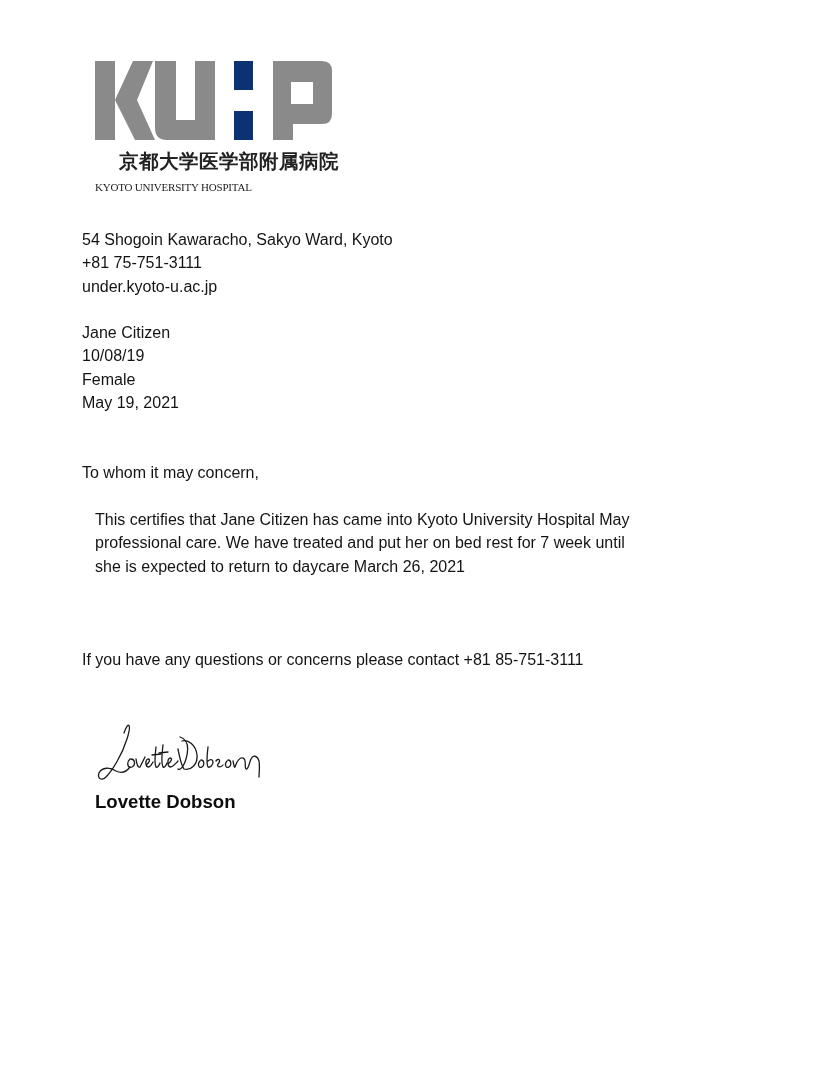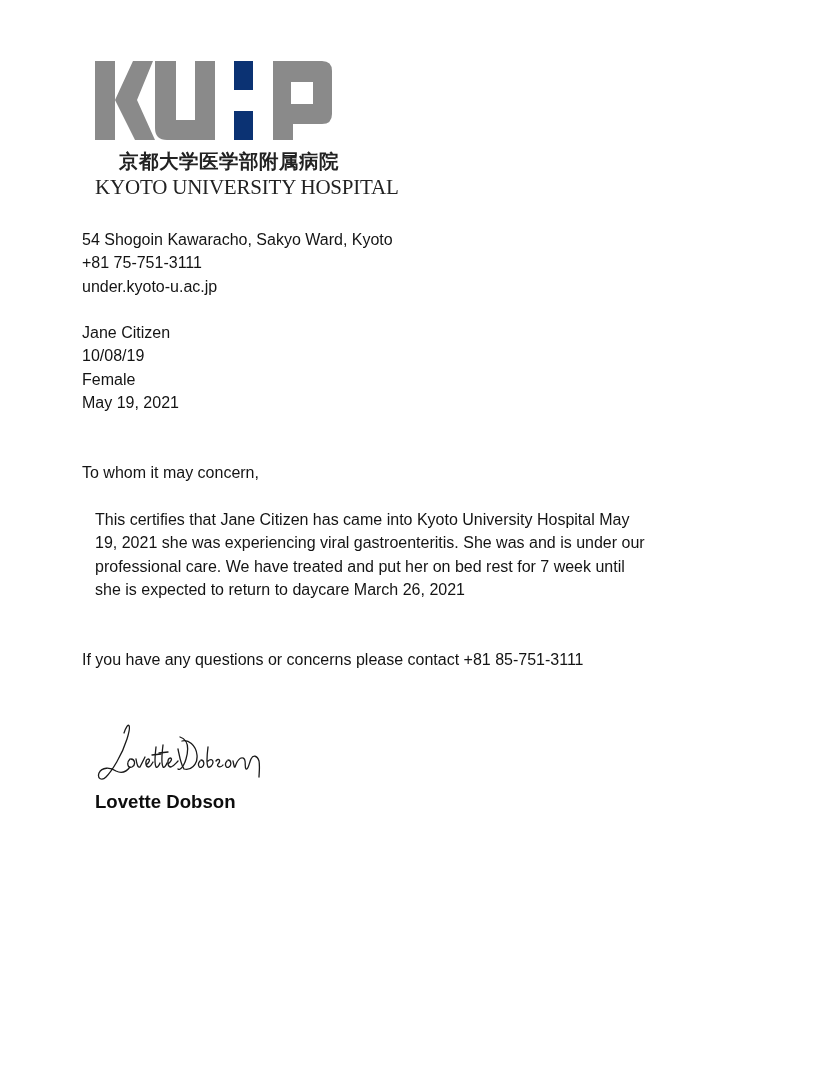--- a/index.html
+++ b/index.html
@@ -8,21 +8,21 @@
       font-family: "Liberation Sans", sans-serif; color: #111111;
     }
     .logo { position: absolute; left: 95px; top: 61px; width: 240px; height: 80px; }
     .jp-name {
       position: absolute; left: 95px; top: 150px; width: 240px; height: 24px;
       font-family: "DejaVu Serif", serif; font-size: 19.5px; font-weight: bold; color: #222222;
       letter-spacing: 0.5px; white-space: nowrap; line-height: 24px; margin-left: 24px;
     }
     .en-name {
       position: absolute; left: 95px; top: 178px; width: 240px;
-      font-family: "Liberation Serif", serif; font-size: 21px; color: #222222;
+      font-family: "Liberation Serif", serif; font-size: 11px; color: #222222;
       white-space: nowrap; line-height: 18px; letter-spacing: -0.2px;
     }
     .line {
       position: absolute; left: 82px; font-size: 16px; line-height: 23.4px; white-space: nowrap; color: #141414;
     }
     .para {
       position: absolute; left: 95px; width: 580px; font-size: 16px; line-height: 23.4px; color: #141414;
     }
     .para span { display: block; white-space: nowrap; }
     .signature { position: absolute; left: 94px; top: 719px; width: 170px; height: 66px; }
@@ -56,21 +56,20 @@
 
 <div class="line" style="top:321px">Jane Citizen</div>
 <div class="line" style="top:344px">10/08/19</div>
 <div class="line" style="top:368px">Female</div>
 <div class="line" style="top:391px">May 19, 2021</div>
 
 <div class="line" style="top:461px">To whom it may concern,</div>
 
 <div class="para" style="top:508px">
   <span>This certifies that Jane Citizen has came into Kyoto University Hospital May</span>
-  <span>19, 2021 she was experiencing viral gastroenteritis. She was and is under our</span>
   <span>professional care. We have treated and put her on bed rest for 7 week until</span>
   <span>she is expected to return to daycare March 26, 2021</span>
 </div>
 
 <div class="line" style="top:648px">If you have any questions or concerns please contact +81 85-751-3111</div>
 
 <svg class="signature" viewBox="0 0 170 66" xmlns="http://www.w3.org/2000/svg">
   <g fill="none" stroke="#1a1a1a" stroke-width="1.3" stroke-linecap="round" stroke-linejoin="round">
 
     <path d="M30 14 C34 2 38 4 33 20 C28 36 18 52 12 58 C8 62 3 60 5 54 C8 48 16 48 22 52 C28 55 33 52 36 48"></path>

